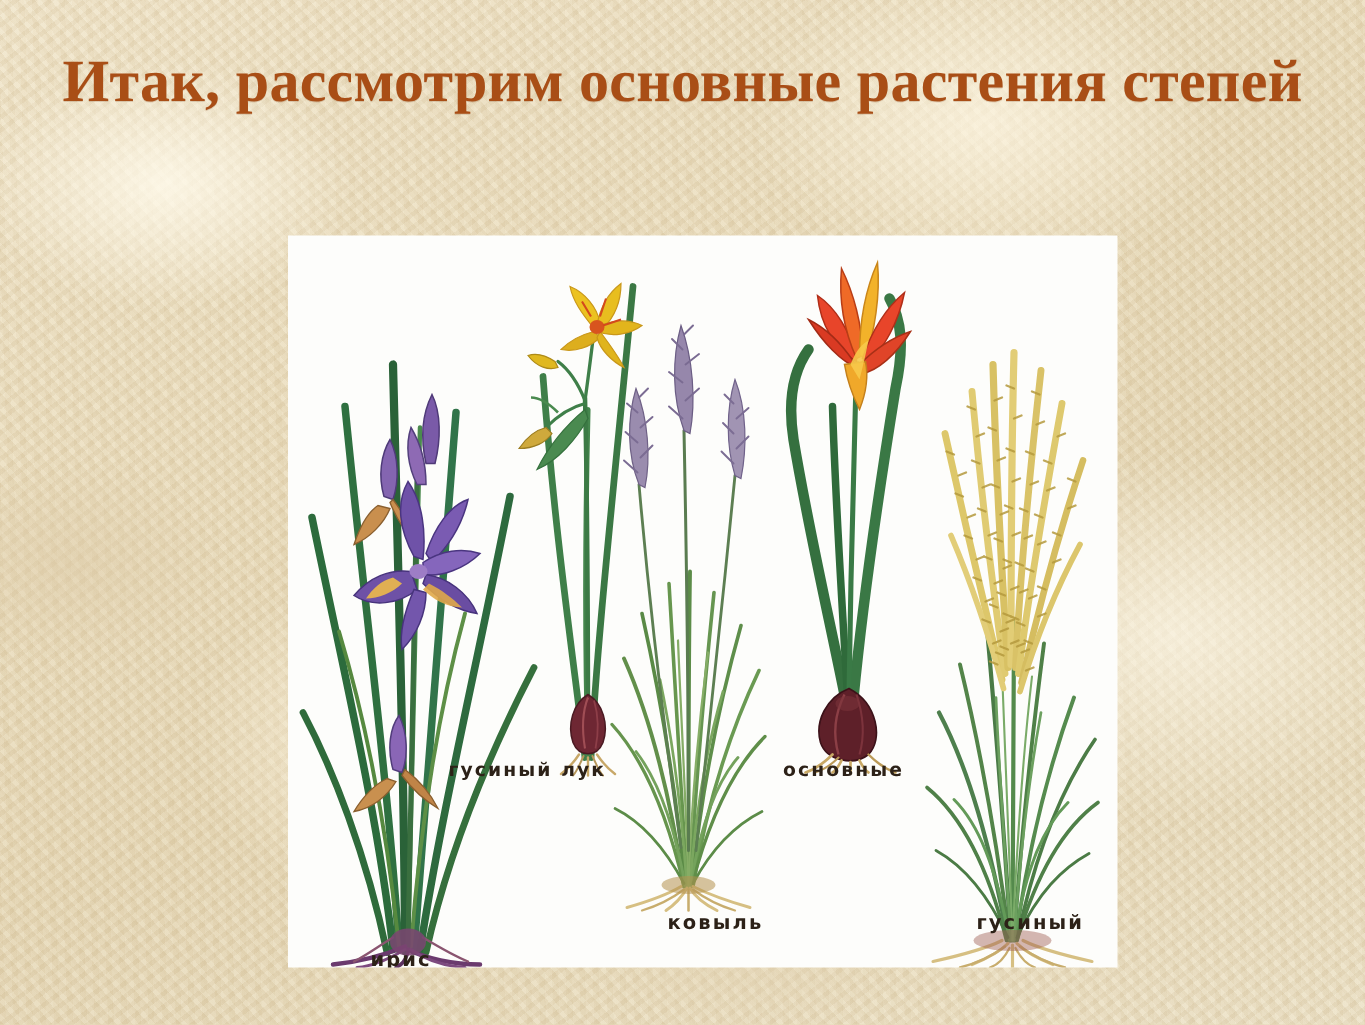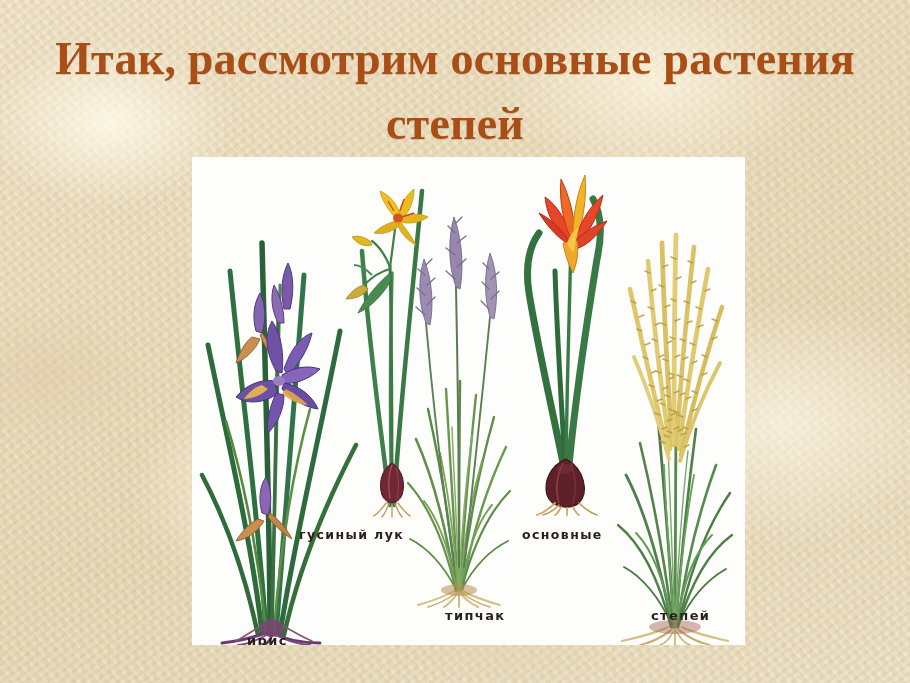--- a/index.html
+++ b/index.html
@@ -22,41 +22,41 @@
       repeating-linear-gradient(-37deg, rgba(183,158,115,.09) 0 3px, rgba(255,250,238,.09) 3px 7px),
       repeating-linear-gradient(88deg, rgba(200,176,134,.07) 0 4px, rgba(252,246,232,.07) 4px 9px),
       linear-gradient(160deg,#efe3c7 0%,#e8dab9 35%,#e4d5b2 60%,#eadfc3 100%);
   }
   #title{
     position:absolute;left:0;top:26px;width:910px;
     text-align:center;
     color:#a94e16;
     font-family:"Liberation Serif", serif;
     font-weight:bold;
-    font-size:46px;
+    font-size:40px;
     line-height:1.42;
     letter-spacing:.2px;
     text-shadow:0 1px 0 rgba(120,60,20,.18);
   }
   #panel{
     position:absolute;left:192px;top:157px;width:553px;height:488px;
     background:#fdfdfb;
     overflow:hidden;
   }
   .plant{position:absolute;bottom:0;}
   .lbl{
     position:absolute;
     font-family:"DejaVu Sans", sans-serif;
     font-weight:bold;
     font-size:13px;
     letter-spacing:1.4px;
     color:#2c2117;
     white-space:nowrap;
   }
-  .lbl.sub{font-size:12.5px;margin-top:22px;}
+  .lbl.sub{font-size:12.5px;}
   svg{display:block;overflow:visible;}
 </style>
 </head>
 <body>
 
 <div id="stage">
 
   <div id="title">Итак, рассмотрим основные растения степей</div>
 
   <div id="panel">
@@ -229,21 +229,21 @@
           <path d="M54 397 C 50 404, 46 408, 40 412" stroke="#d6bf82" stroke-width="2"></path>
           <path d="M56 397 C 60 404, 66 408, 74 412" stroke="#d6bf82" stroke-width="2"></path>
           <path d="M58 396 C 70 402, 82 406, 96 410" stroke="#d6bf82" stroke-width="2"></path>
           <path d="M55 398 C 55 404, 55 409, 55 412" stroke="#c8ad6d" stroke-width="1.7"></path>
           <path d="M52 398 C 44 404, 34 409, 24 412" stroke="#c8ad6d" stroke-width="1.5"></path>
           <path d="M58 398 C 66 404, 76 409, 86 412" stroke="#c8ad6d" stroke-width="1.5"></path>
         </g>
         <ellipse cx="55" cy="395" rx="18" ry="6" fill="#b5924f" opacity=".55"></ellipse>
       </svg>
     </div>
-    <div class="lbl" style="left:253px;top:451px;">типчак</div>
+    <div class="lbl" style="left:253px;top:451px;">ковыль</div>
 
     <div class="plant" style="left:325px;width:100px;height:352px;bottom:130px;">
       <svg width="100" height="352" viewBox="0 0 100 352">
 
         <g fill="none" stroke-linecap="round">
           <path d="M46 300 C 36 250, 22 190, 12 130 C 8 104, 12 84, 22 70" stroke="#35703f" stroke-width="7"></path>
           <path d="M52 302 C 58 240, 68 170, 80 96 C 86 68, 84 50, 76 36" stroke="#3a7845" stroke-width="7"></path>
           <path d="M48 300 C 44 236, 40 172, 38 108" stroke="#2f6a3a" stroke-width="5"></path>
         </g>
 
@@ -332,16 +332,16 @@
           <path d="M66 416 C 72 422, 80 426, 90 430" stroke="#d6bf82" stroke-width="2.1"></path>
           <path d="M70 414 C 82 420, 98 424, 116 428" stroke="#d6bf82" stroke-width="2.1"></path>
           <path d="M58 418 C 50 424, 40 429, 28 432" stroke="#c8ad6d" stroke-width="1.6"></path>
           <path d="M68 418 C 76 424, 86 429, 98 432" stroke="#c8ad6d" stroke-width="1.6"></path>
           <path d="M61 419 C 58 425, 54 430, 48 432" stroke="#c8ad6d" stroke-width="1.5"></path>
           <path d="M65 419 C 68 425, 72 430, 78 432" stroke="#c8ad6d" stroke-width="1.5"></path>
         </g>
         <ellipse cx="63" cy="414" rx="26" ry="7" fill="#9f5f55" opacity=".45"></ellipse>
       </svg>
     </div>
-    <div class="lbl" style="left:459px;top:451px;">степей</div>
+    <div class="lbl" style="left:459px;top:451px;">гусиный</div>
 
   </div>
 </div>
 
 </body></html>

